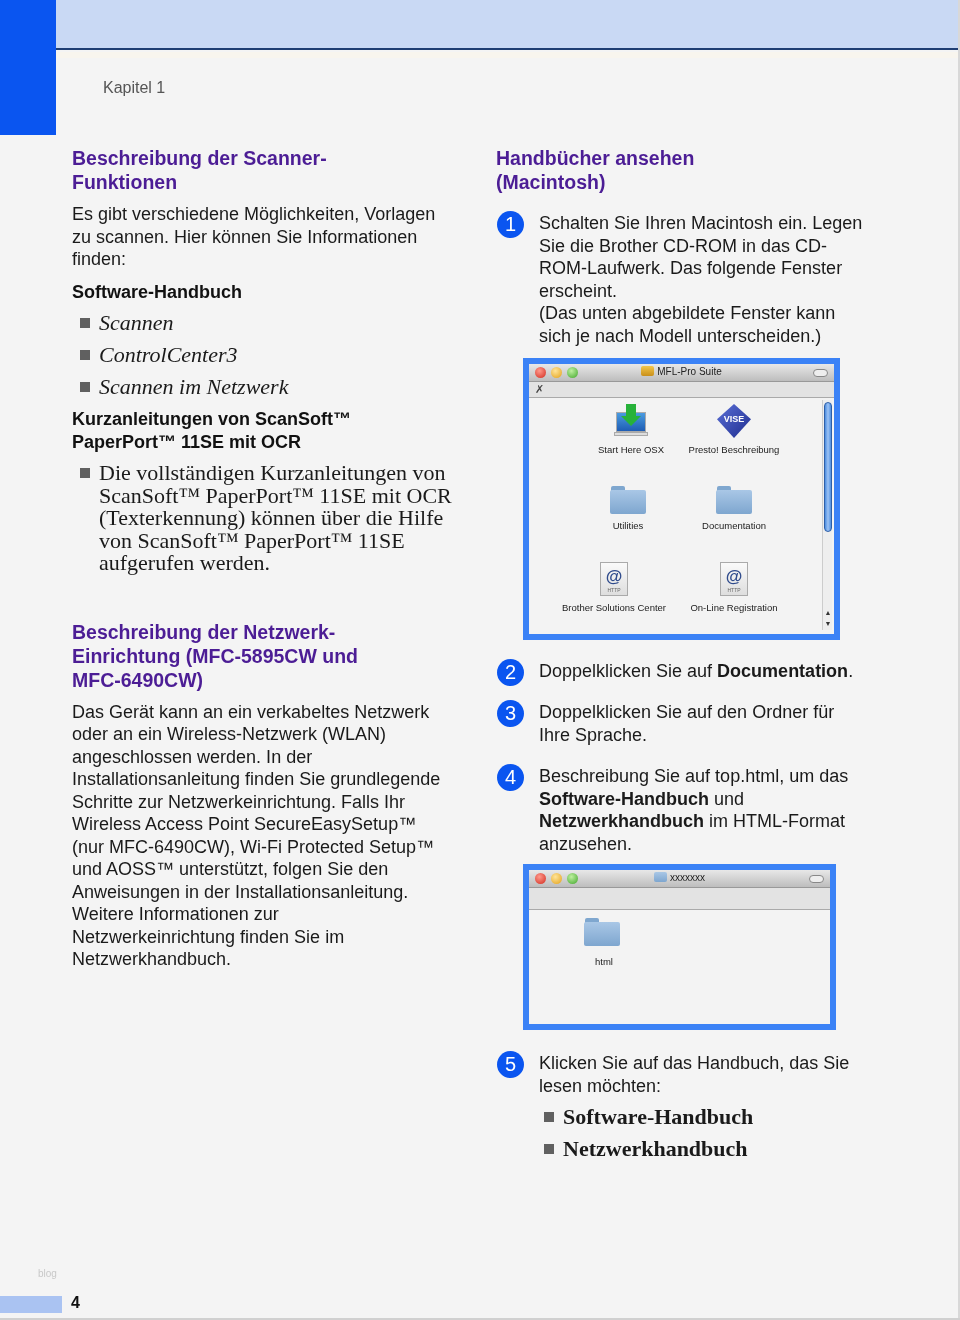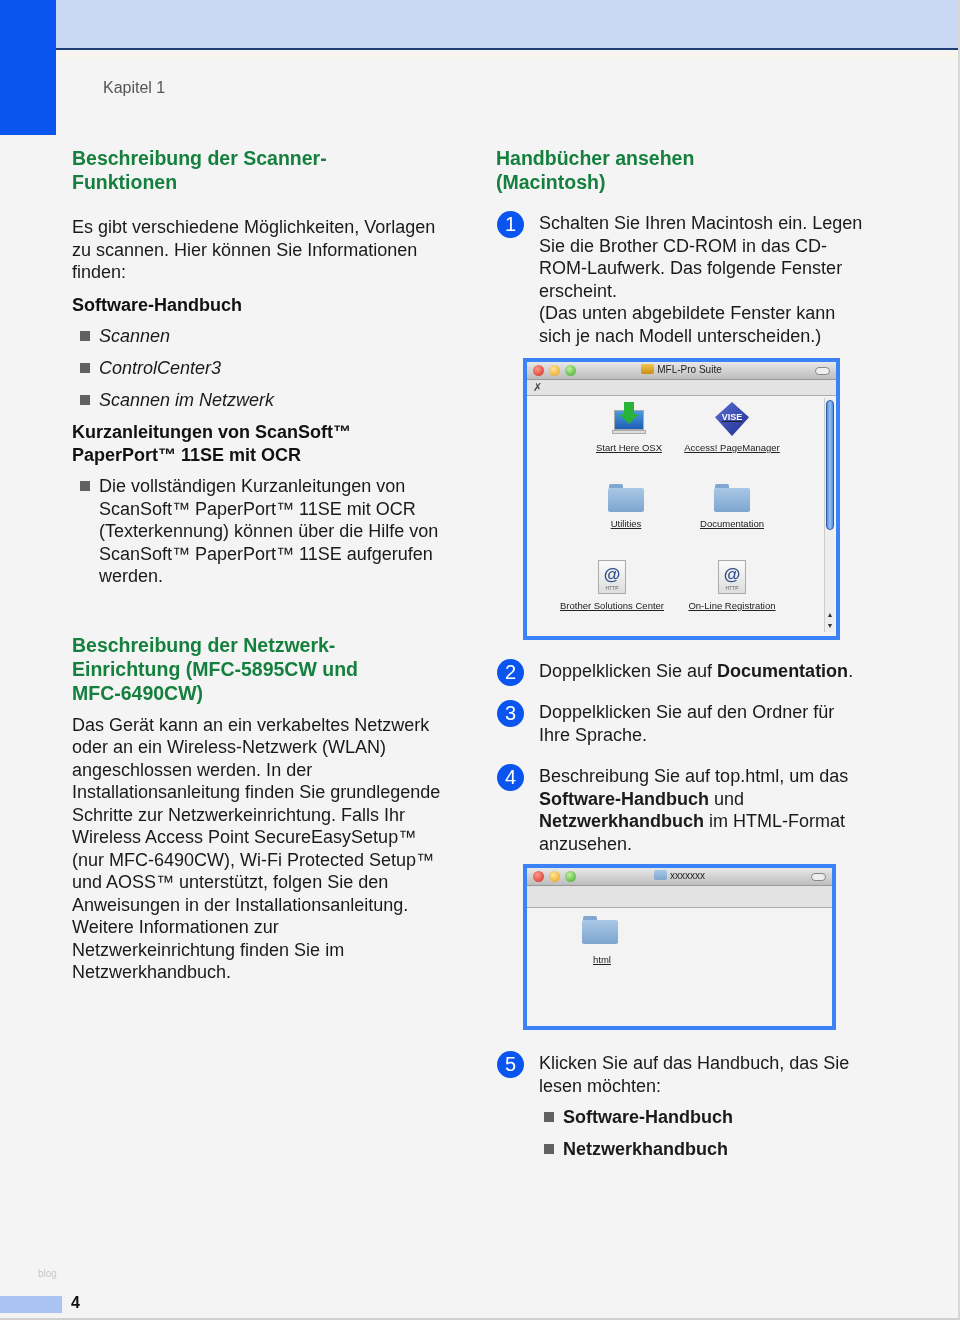--- a/index.html
+++ b/index.html
@@ -7,48 +7,48 @@
   body { position: relative; font-family: "Liberation Sans", sans-serif; color: #1a1a1a; }
 
   .side-tab { position: absolute; left: 0; top: 0; width: 56px; height: 135px; background: #0a55f0; }
   .header-band { position: absolute; left: 56px; top: 0; width: 904px; height: 50px; background: #c9d9f4; border-bottom: 2px solid #1f3e73; }
   .header-sub { position: absolute; left: 56px; top: 52px; width: 904px; height: 6px; background: #f8f5ee; }
   .chapter { position: absolute; left: 103px; top: 79px; font-size: 16px; color: #555; }
 
   .col-left { position: absolute; left: 72px; top: 146px; width: 380px; }
   .col-right { position: absolute; left: 496px; top: 146px; width: 400px; }
 
-  h2 { font-size: 19.5px; font-weight: bold; line-height: 24px; color: #15803d; }
+  h2 { font-size: 19.5px; font-weight: bold; line-height: 24px; color: #4c1d95; }
   p.body { font-size: 18px; line-height: 22.5px; color: #1a1a1a; }
   h3 { font-size: 18px; font-weight: bold; line-height: 22.5px; color: #111; }
 
   .bullets { list-style: none; }
-  .bullets li { position: relative; padding-left: 27px; font-size: 18px; line-height: 22.5px; }
+  .bullets li { position: relative; padding-left: 27px; font-size: 22px; line-height: 22.5px; font-family: Liberation Serif, serif; }
   .bullets li .sq { position: absolute; left: 8px; top: 6px; width: 10px; height: 10px; background: #606060; }
   .bullets.italic li span.txt { font-style: italic; }
   .bullets.spaced li { margin-bottom: 9.5px; }
 
   .step { position: relative; padding-left: 43px; font-size: 18px; line-height: 22.5px; }
   .step .num { position: absolute; left: 1px; top: -1px; width: 27px; height: 27px; border-radius: 50%; background: #0a55f0; color: #fff; font-size: 20px; text-align: center; line-height: 27px; }
   b { font-weight: bold; }
 
   
-  .macwin { position: absolute; background: #f3f3f3; border: 4px solid #3b82f6; }
+  .macwin { position: absolute; background: #f3f3f3; border: 6px solid #3b82f6; }
   .mac-titlebar { height: 18px; background: linear-gradient(#e8e8e8,#bdbdbd); border-bottom: 1px solid #999; position: relative; }
   .traffic { position: absolute; top: 3px; width: 11px; height: 11px; border-radius: 50%; }
   .t-red { left: 6px; background: radial-gradient(circle at 40% 35%, #ff9a8c, #d22a1e); }
   .t-yel { left: 22px; background: radial-gradient(circle at 40% 35%, #ffe49a, #e3a117); }
   .t-grn { left: 38px; background: radial-gradient(circle at 40% 35%, #bff0a0, #3fa62a); }
   .win-title { position: absolute; left: 0; right: 0; top: 2px; text-align: center; font-size: 10px; color: #222; }
   .win-title .mini-icon { display: inline-block; width: 13px; height: 10px; vertical-align: -1px; margin-right: 3px; border-radius: 2px; }
   .zoom-pill { position: absolute; right: 6px; top: 5px; width: 15px; height: 8px; border: 1px solid #888; border-radius: 4px; background: #eee; }
   .mac-toolbar { height: 16px; background: #e3e3e3; border-bottom: 1px solid #aaa; position: relative; }
   .mac-toolbar .tool { position: absolute; left: 6px; top: 1px; font-size: 11px; color: #444; }
 
-  .icon-item { position: absolute; width: 130px; text-align: center; font-size: 9.5px; color: #222; text-decoration: underline; }
+  .icon-item { position: absolute; width: 130px; text-align: center; font-size: 9.5px; color: #222; }
   .icon-item .ic { margin: 0 auto 6px; }
 
   .folder { width: 36px; height: 28px; position: relative; }
   .folder::before { content: ""; position: absolute; left: 1px; top: 0; width: 14px; height: 6px; background: #7fa7cf; border-radius: 2px 2px 0 0; }
   .folder::after { content: ""; position: absolute; left: 0; top: 4px; width: 36px; height: 24px; background: linear-gradient(#a9c7e6,#7ea6cf); border-radius: 2px; }
 
   .doc { width: 28px; height: 34px; background: linear-gradient(#fafafa,#dedede); border: 1px solid #aaa; position: relative; }
   .doc .at { position: absolute; left: 0; right: 0; top: 5px; font-size: 17px; color: #2f4b8c; font-weight: bold; text-align: center; line-height: 18px; }
   .doc .lbl { position: absolute; left: 0; right: 0; bottom: 2px; font-size: 5px; color: #666; text-align: center; }
 
@@ -67,21 +67,21 @@
 
 <div class="side-tab"></div>
 <div class="header-band"></div>
 <div class="header-sub"></div>
 <div class="chapter">Kapitel 1</div>
 
 <div class="col-left">
   <h2>
     <span>Beschreibung der Scanner-</span><br><span>Funktionen</span>
   </h2>
-  <p class="body" style="margin-top:22px">Es gibt verschiedene Möglichkeiten, Vorlagen zu scannen. Hier können Sie Informationen finden:</p>
+  <p class="body" style="margin-top:9px">Es gibt verschiedene Möglichkeiten, Vorlagen zu scannen. Hier können Sie Informationen finden:</p>
   <h3 style="margin-top:10px">Software-Handbuch</h3>
   <ul class="bullets italic spaced" style="margin-top:9px">
     <li><span class="sq"></span><span class="txt">Scannen</span></li>
     <li><span class="sq"></span><span class="txt">ControlCenter3</span></li>
     <li><span class="sq"></span><span class="txt">Scannen im Netzwerk</span></li>
   </ul>
   <h3 style="margin-top:8px">
     <span>Kurzanleitungen von ScanSoft™</span><br><span>PaperPort™ 11SE mit OCR</span>
   </h3>
   <ul class="bullets" style="margin-top:9px">
@@ -119,21 +119,21 @@
     <div class="ic" style="width:34px; height:34px; position:relative">
       <div style="position:absolute;left:2px;top:8px;width:30px;height:20px;background:linear-gradient(#4a9be0,#1e5db4);border:1px solid #aaa"></div>
       <div style="position:absolute;left:0;top:28px;width:34px;height:4px;background:#ddd;border:1px solid #aaa"></div>
       <div style="position:absolute;left:12px;top:0;width:10px;height:12px;background:#27b23a"></div>
       <div style="position:absolute;left:7px;top:12px;width:0;height:0;border-left:10px solid transparent;border-right:10px solid transparent;border-top:10px solid #27b23a"></div>
     </div>
     <span>Start Here OSX</span>
   </div>
   <div class="icon-item" style="left:140px; top:40px">
     <div class="ic" style="width:34px;height:34px;background:linear-gradient(135deg,#5a6fd6,#1f2d8f);clip-path:polygon(50% 0,100% 45%,50% 100%,0 45%);color:#fff;font-size:9px;font-weight:bold;line-height:30px">VISE</div>
-    <span>Access! PageManager</span>
+    <span>Presto! Beschreibung</span>
   </div>
   <div class="icon-item" style="left:34px; top:122px">
     <div class="ic folder"></div>
     <span>Utilities</span>
   </div>
   <div class="icon-item" style="left:140px; top:122px">
     <div class="ic folder"></div>
     <span>Documentation</span>
   </div>
   <div class="icon-item" style="left:20px; top:198px">

